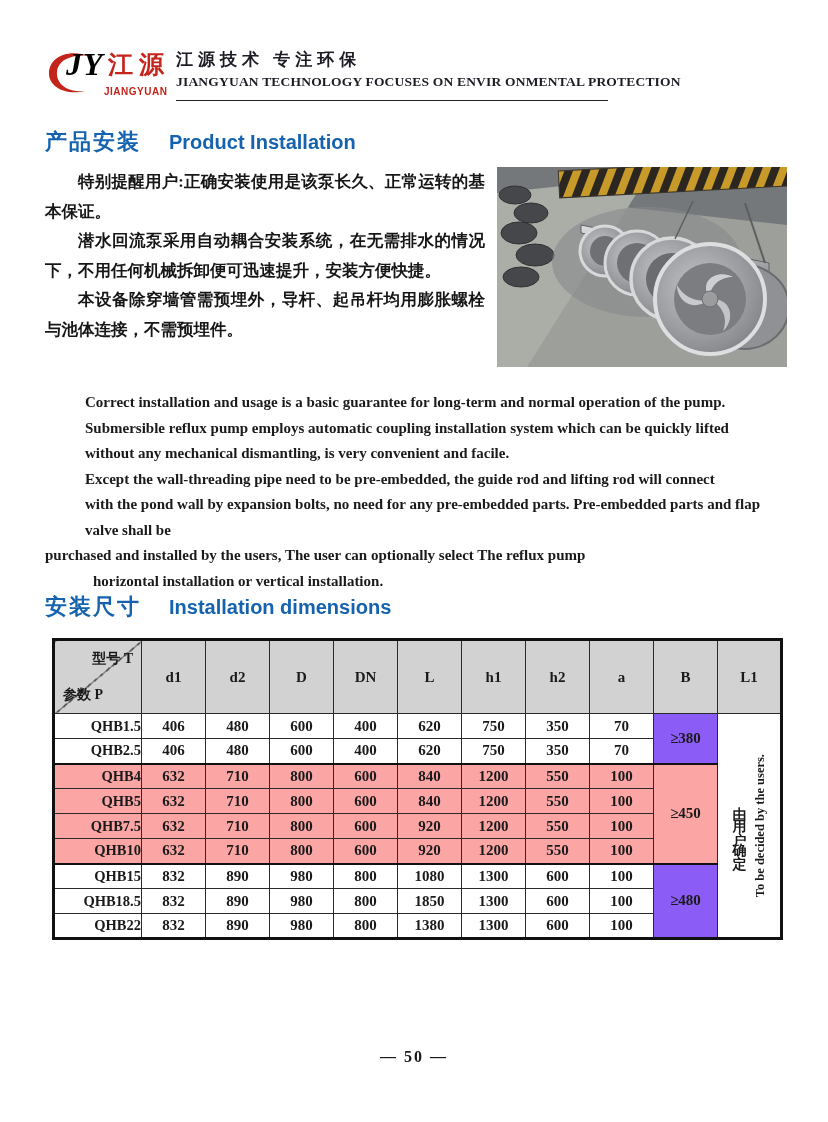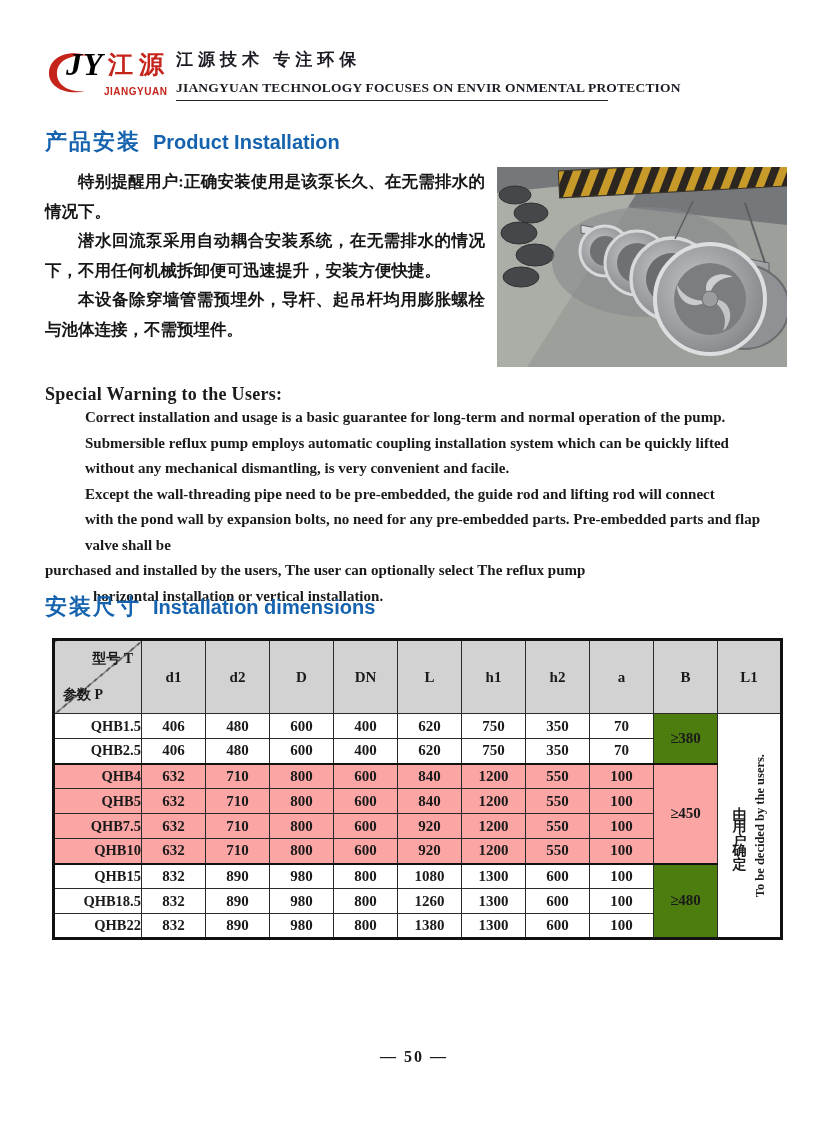--- a/index.html
+++ b/index.html
@@ -20,25 +20,25 @@
   .logo-cn {
     position:absolute; left:62px; top:2px; font-size:25px; font-weight:bold;
     color:#c5241b; letter-spacing:6px; white-space:nowrap;
   }
   .logo-sub {
     position:absolute; left:58px; top:40px; font-family:"Liberation Sans", sans-serif;
     font-size:10px; font-weight:bold; color:#c5241b; letter-spacing:0.5px;
   }
   .tagline { position:absolute; left:176px; top:48px; }
   .tagline-cn { font-size:17px; font-weight:bold; color:#1c1c24; letter-spacing:5px; }
-  .tagline-en { margin-top:9px; font-size:13.5px; font-weight:bold; color:#1c1c24; letter-spacing:0.2px; }
+  .tagline-en { margin-top:3px; font-size:13.5px; font-weight:bold; color:#1c1c24; letter-spacing:0.2px; }
   .tagline-rule { position:absolute; left:176px; top:100px; width:432px; border-top:1.7px solid #222; }
 
   
-  .sec-heading { position:absolute; left:45px; display:flex; align-items:baseline; gap:12px; }
+  .sec-heading { position:absolute; left:45px; display:flex; align-items:baseline; gap:28px; }
   .sec-cn { font-family:"Liberation Sans", sans-serif; font-size:22px; font-weight:bold; color:#1563ae; letter-spacing:2px; }
   .sec-en { font-family:"Liberation Sans", sans-serif; font-size:20px; font-weight:bold; color:#1563ae; }
   #heading-install { top:127px; }
   #heading-dims    { top:592px; }
 
   
   .cn-body { position:absolute; left:45px; top:167px; width:440px; }
   .cn-body p {
     font-size:16.5px; font-weight:bold; line-height:29.5px;
     text-indent:2em; text-align:justify; color:#161616;
@@ -63,21 +63,21 @@
   }
   .dim-table th, .dim-table td {
     border:1.5px solid #2a2a2a; font-weight:bold; text-align:center;
     font-size:15px; padding:0;
   }
   .dim-table { border:3px solid #111; }
   .dim-table thead th { height:74px; background:#d2d2d2; }
   .dim-table tbody td { height:25px; }
   .dim-table td.model { text-align:right; padding-left:9px; font-size:14.5px; }
   tr.gray td { background:#fca5a5;margin-top:16px; }
-  td.bg-white { background:#4d7c0f; }
+  td.bg-white { background:#8b5cf6; }
   td.bg-gray  { background:#d2d2d2; }
   tr.group-start td { border-top:2.5px solid #111; }
   thead tr th { border-bottom:1.8px solid #111; }
 
   th.corner {
     position:relative;
     background-image:linear-gradient(to bottom right,
       rgba(0,0,0,0) 49.5%, #333 49.5%, #333 50.5%, rgba(0,0,0,0) 50.5%) !important;
     background-color:#d2d2d2;
   }
@@ -117,21 +117,21 @@
     <div class="tagline-en">JIANGYUAN TECHNOLOGY FOCUSES ON ENVIR ONMENTAL PROTECTION</div>
   </div>
   <div class="tagline-rule"></div>
 
   <div class="sec-heading" id="heading-install">
     <span class="sec-cn">产品安装</span>
     <span class="sec-en">Product Installation</span>
   </div>
 
   <div class="cn-body">
-    <p>特别提醒用户:正确安装使用是该泵长久、在无需排水的情况下。</p>
+    <p>特别提醒用户:正确安装使用是该泵长久、正常运转的基本保证。</p>
     <p>潜水回流泵采用自动耦合安装系统，在无需排水的情况下，不用任何机械拆卸便可迅速提升，安装方便快捷。</p>
     <p>本设备除穿墙管需预埋外，导杆、起吊杆均用膨胀螺栓与池体连接，不需预埋件。</p>
   </div>
 
   <div class="photo">
     <svg width="290" height="200" viewBox="0 0 290 200">
       <defs>
         <linearGradient id="metal" x1="0" y1="0" x2="0" y2="1">
           <stop offset="0" stop-color="#dcdee0"></stop>
             <stop offset="1" stop-color="#95979b"></stop>
@@ -173,21 +173,20 @@
         <path d="M213 132 C236 130 238 154 226 164 C232 150 224 138 213 132 Z" fill="#c2c4c6"></path>
         <path d="M213 132 C196 146 180 134 180 118 C188 132 202 136 213 132 Z" fill="#c8cacc"></path>
         <circle cx="213" cy="132" r="8" fill="#9a9c9e" stroke="#6d6f72"></circle>
       </g>
       <line x1="248" y1="36" x2="268" y2="96" stroke="#5c5e61" stroke-width="2"></line>
       <line x1="196" y1="34" x2="178" y2="72" stroke="#5c5e61" stroke-width="1.5"></line>
     </svg>
   </div>
 
   <div class="warning">
-    <div class="warning-title">Special Warning to the Users:</div>
     <div class="warning-line ind1">Correct installation and usage is a basic guarantee for long-term and normal operation of the pump.</div>
     <div class="warning-line ind1">Submersible reflux pump employs automatic coupling installation system which can be quickly lifted</div>
     <div class="warning-line ind1">without any mechanical dismantling, is very convenient and facile.</div>
     <div class="warning-line ind1">Except the wall-threading pipe need to be pre-embedded, the guide rod and lifting rod will connect</div>
     <div class="warning-line ind1">with the pond wall by expansion bolts, no need for any pre-embedded parts. Pre-embedded parts and flap valve shall be</div>
     <div class="warning-line ind0">purchased and installed by the users, The user can optionally select The reflux pump</div>
     <div class="warning-line ind2">horizontal installation or vertical installation.</div>
   </div>
 
   <div class="sec-heading" id="heading-dims">
@@ -313,21 +312,21 @@
         <td>600</td>
         <td>100</td>
         <td class="bg-white" rowspan="3">≥480</td>
       </tr>
       <tr>
         <td class="model">QHB18.5</td>
         <td>832</td>
         <td>890</td>
         <td>980</td>
         <td>800</td>
-        <td>1260</td>
+        <td>1850</td>
         <td>1300</td>
         <td>600</td>
         <td>100</td>
       </tr>
       <tr>
         <td class="model">QHB22</td>
         <td>832</td>
         <td>890</td>
         <td>980</td>
         <td>800</td>

